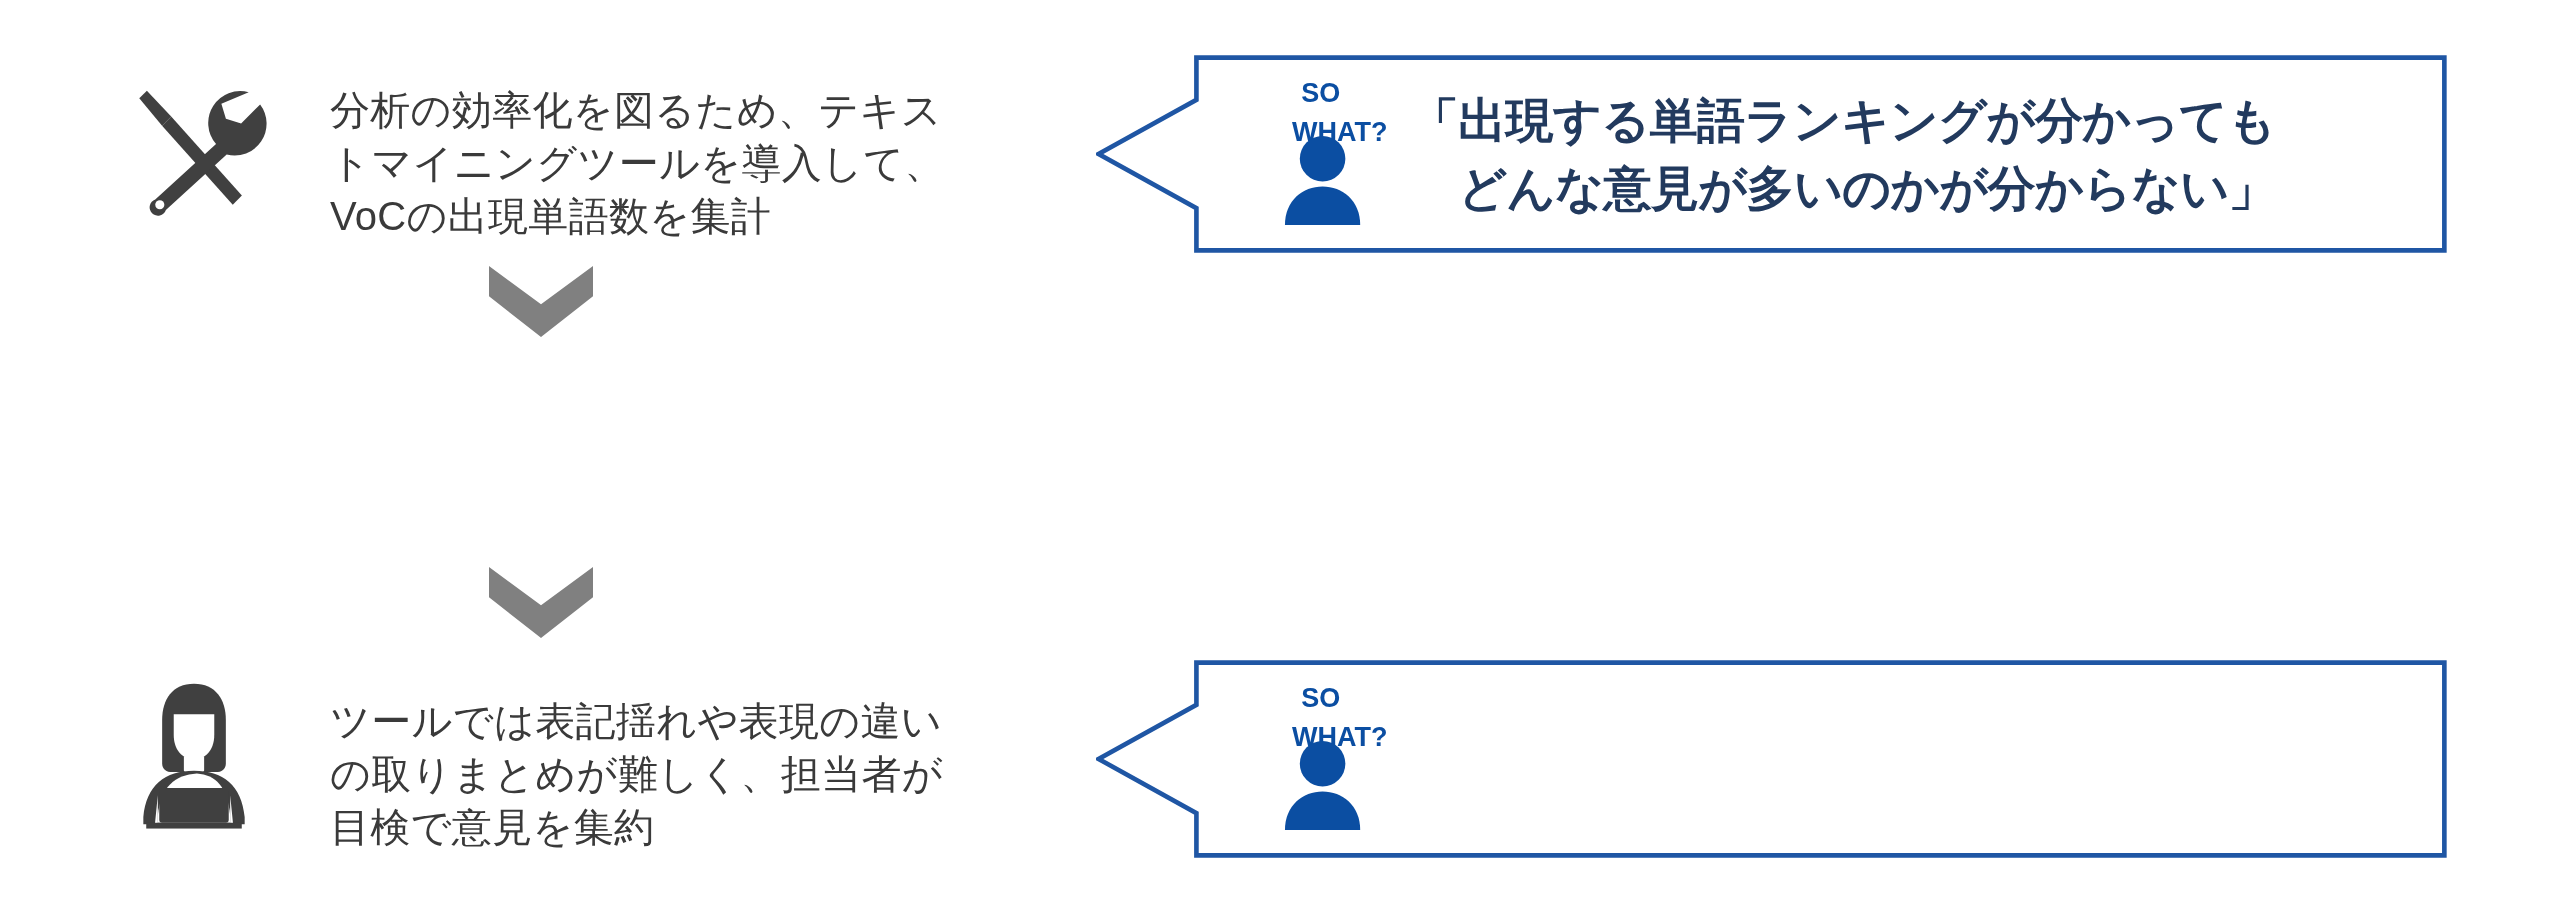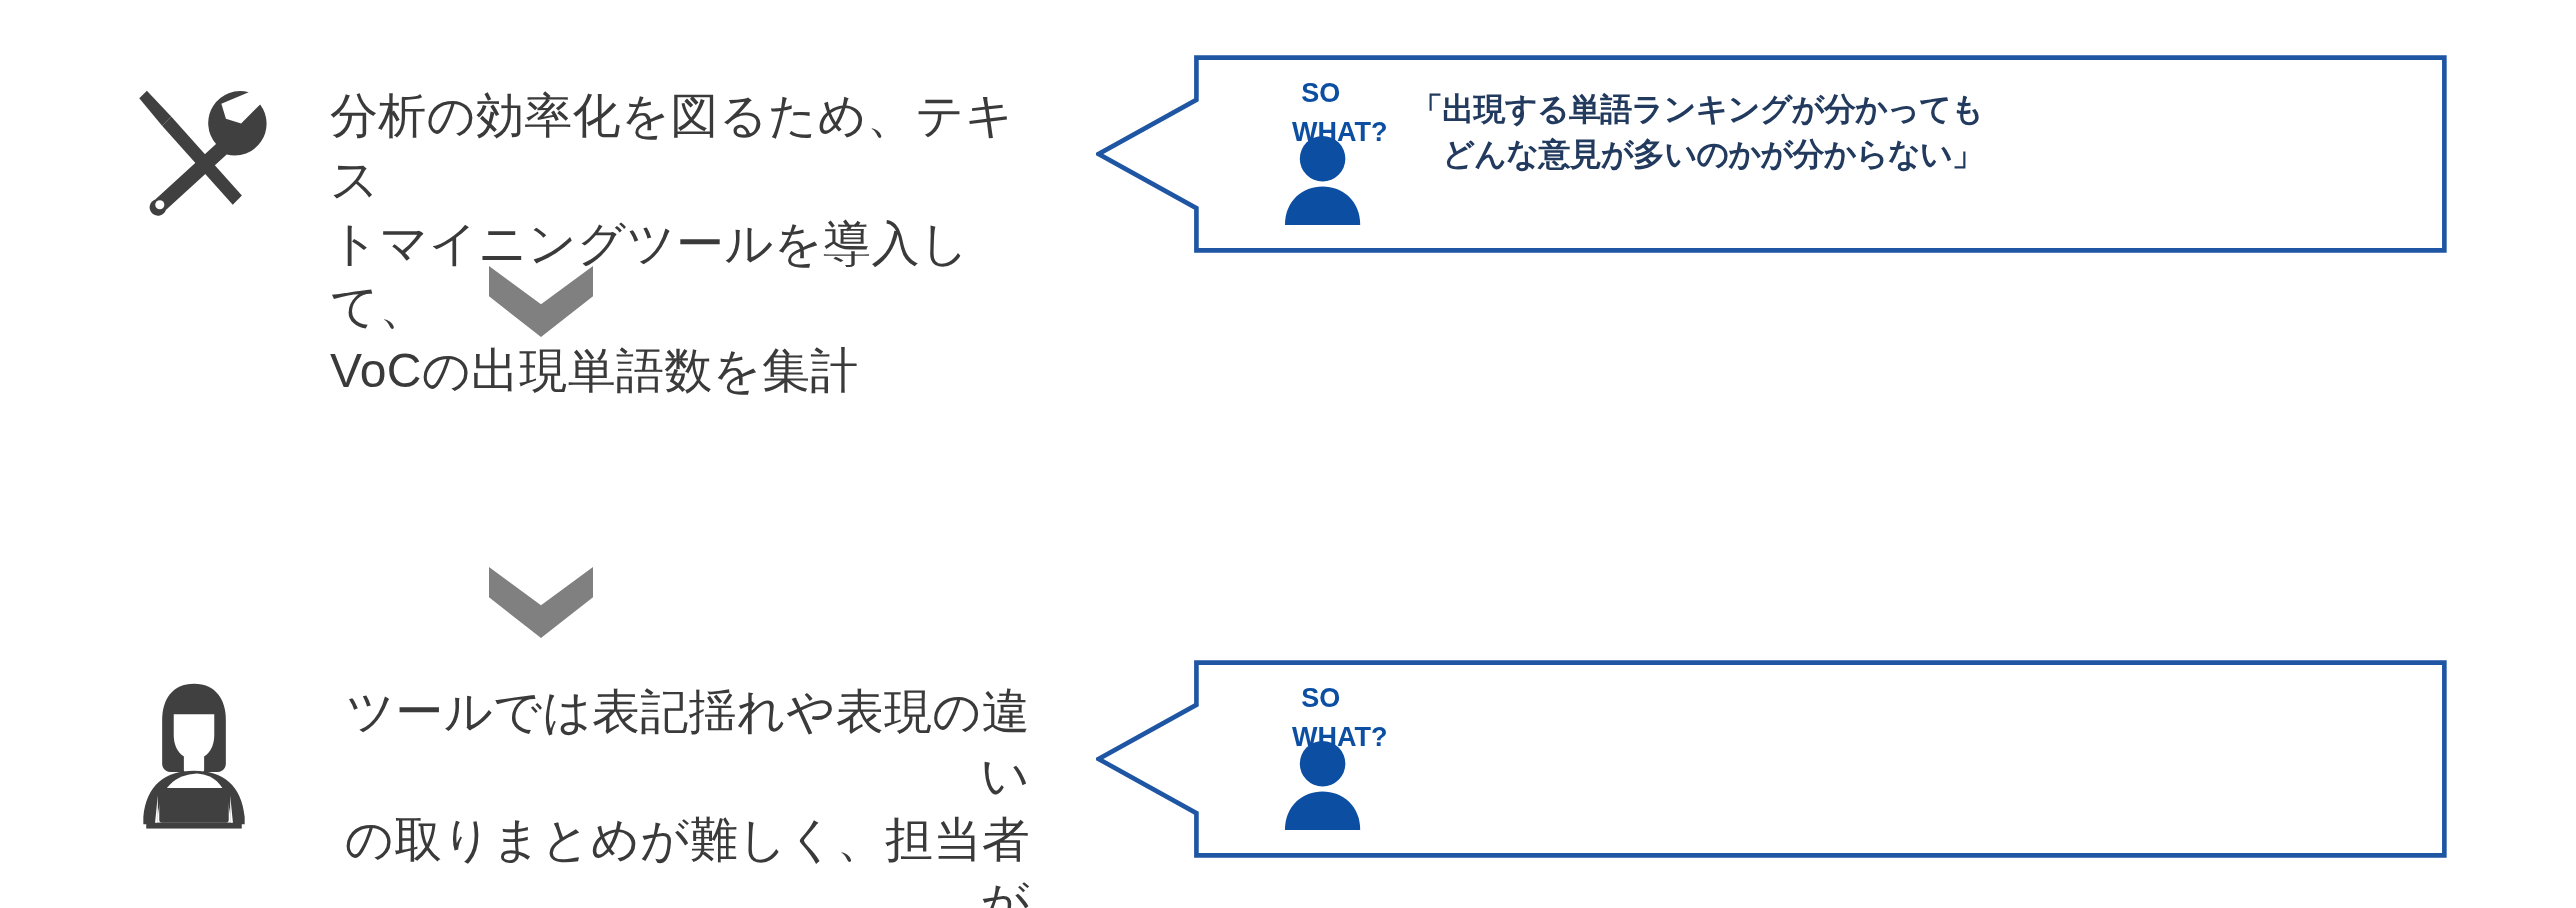--- a/index.html
+++ b/index.html
@@ -44,28 +44,28 @@
   .row-1 .left-icon { top: 74px; }
   .row-2 .left-icon { top: 375px; }
   .left-icon svg { display: block; width: 100%; height: 100%; }
 
   
   .left-text {
     position: absolute;
     left: 330px;
     width: 700px;
     color: #3a3a3a;
-    font-size: 48px;
+    font-size: 40px;
     line-height: 1.33;
     letter-spacing: 0.3px;
     font-weight: 400;
     white-space: pre-line;
   }
   .row-1 .left-text { top: 84px; }
-  .row-2 .left-text { top: 377px; text-align: right; }
+  .row-2 .left-text { top: 392px; }
 
   
   .chevron {
     position: absolute;
     left: 489px;
     width: 104px;
     height: 71px;
   }
   .chevron-1 { top: 266px; }
   .chevron-2 { top: 567px; }
@@ -122,21 +122,21 @@
   }
   .person-icon svg { display: block; width: 100%; height: 100%; }
 
   
   .quote {
     position: absolute;
     left: 215px;
     top: 32px;
     width: 1004px;
     color: #223a5e;
-    font-size: 32px;
+    font-size: 48px;
     font-weight: 700;
     line-height: 1.42;
     white-space: pre-line;
     letter-spacing: -0.7px;
   }
 </style>
 </head>
 <body>
 
 <div id="stage">

